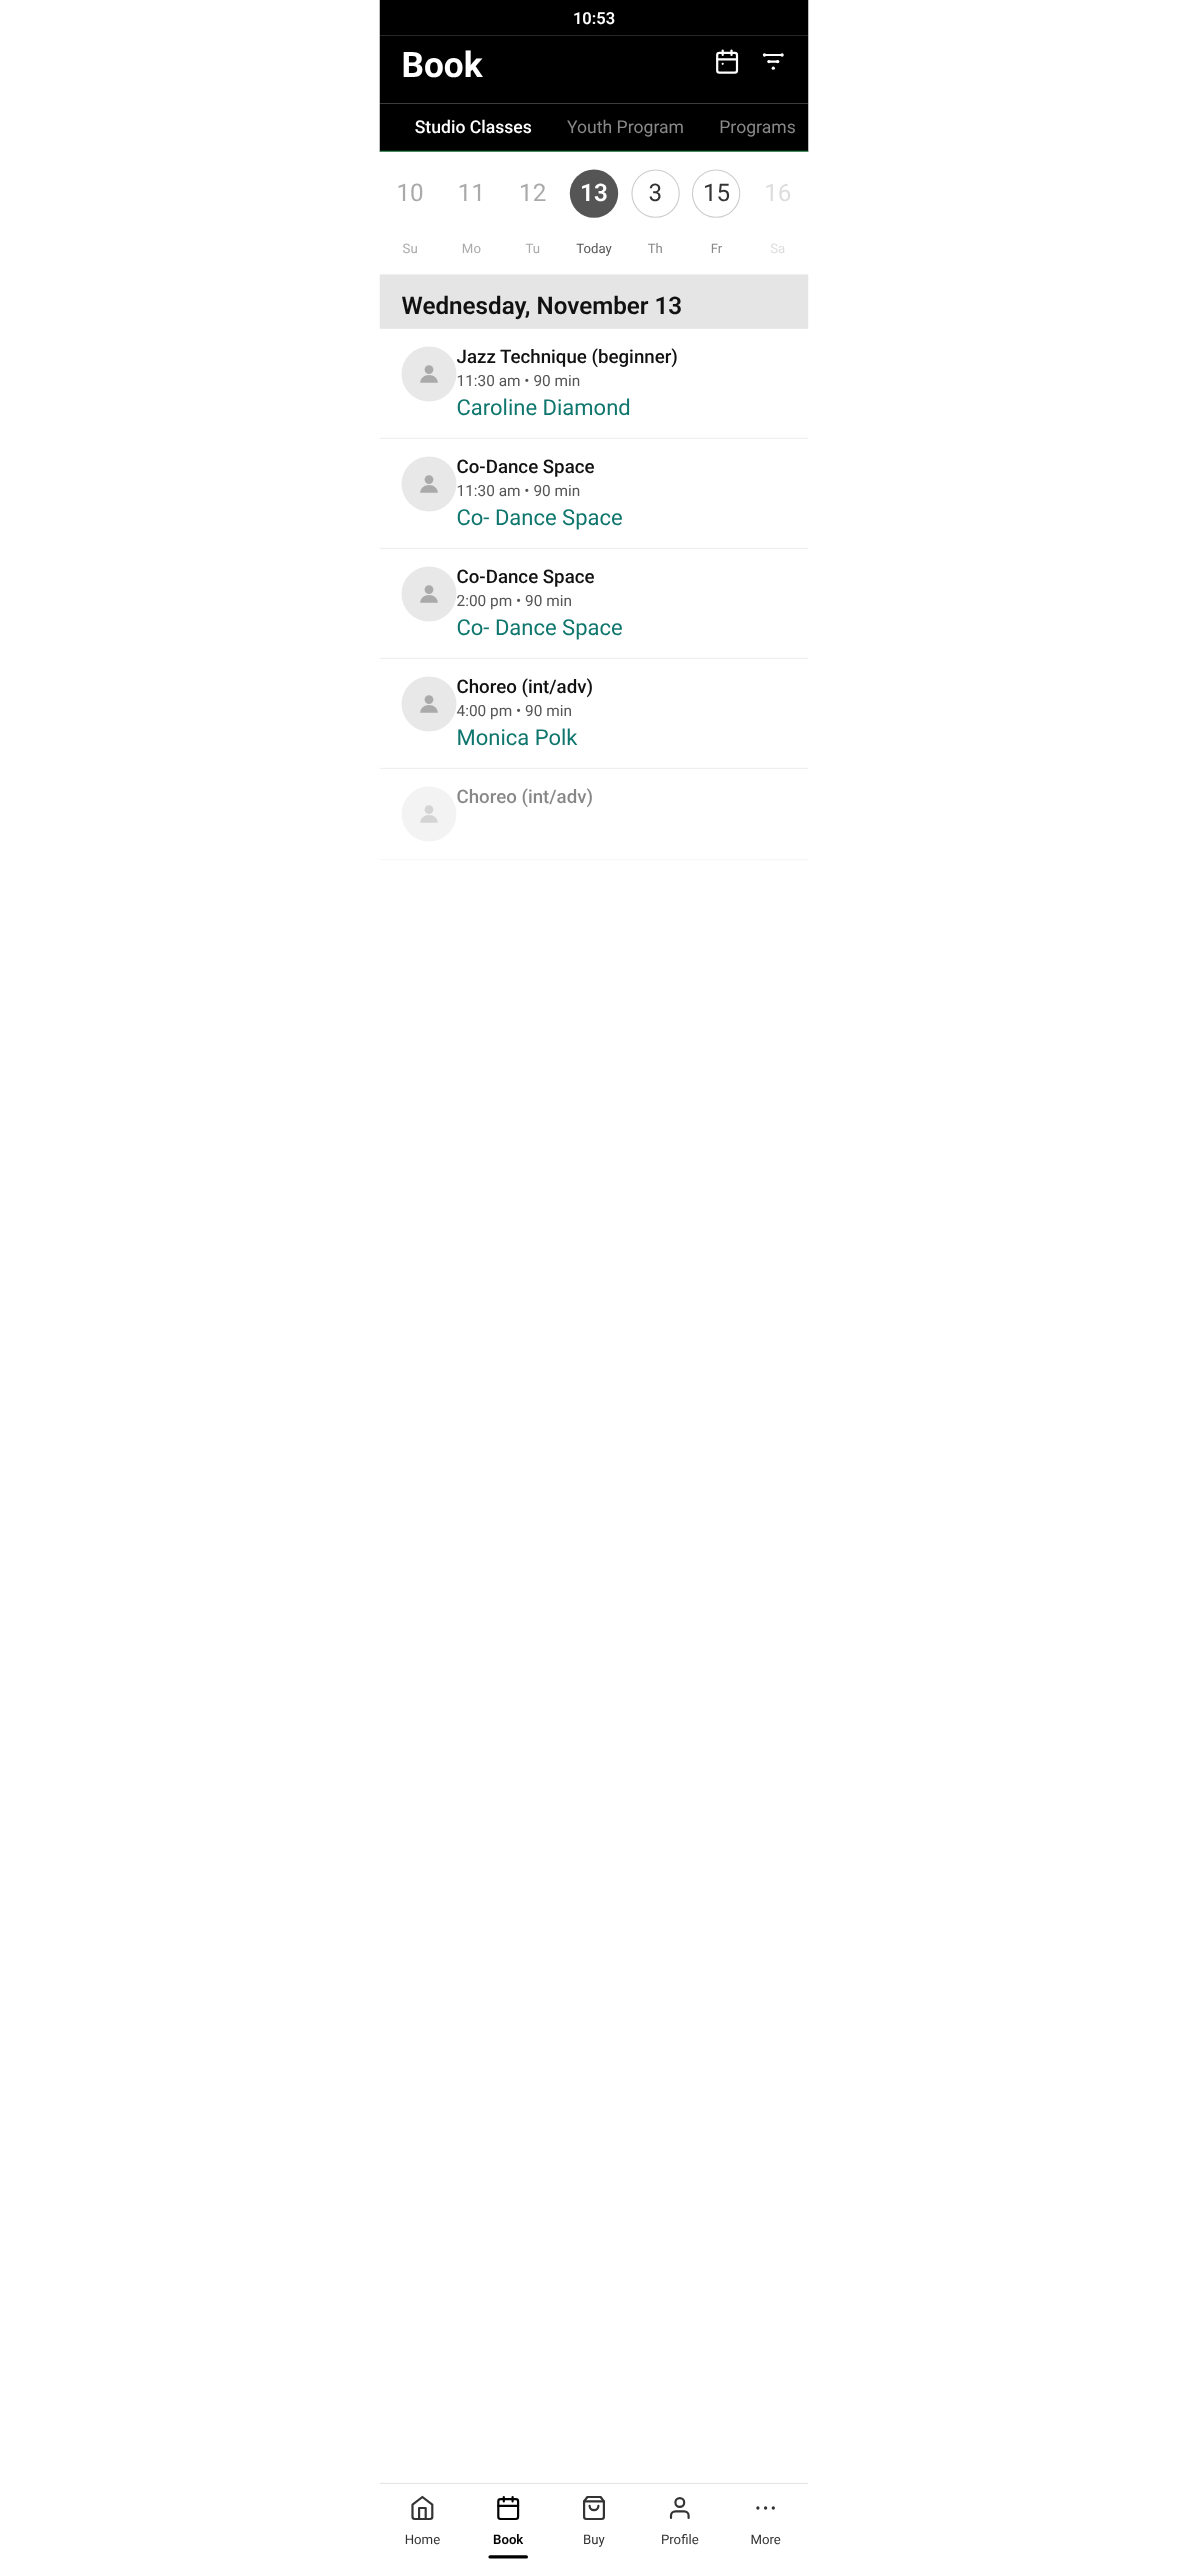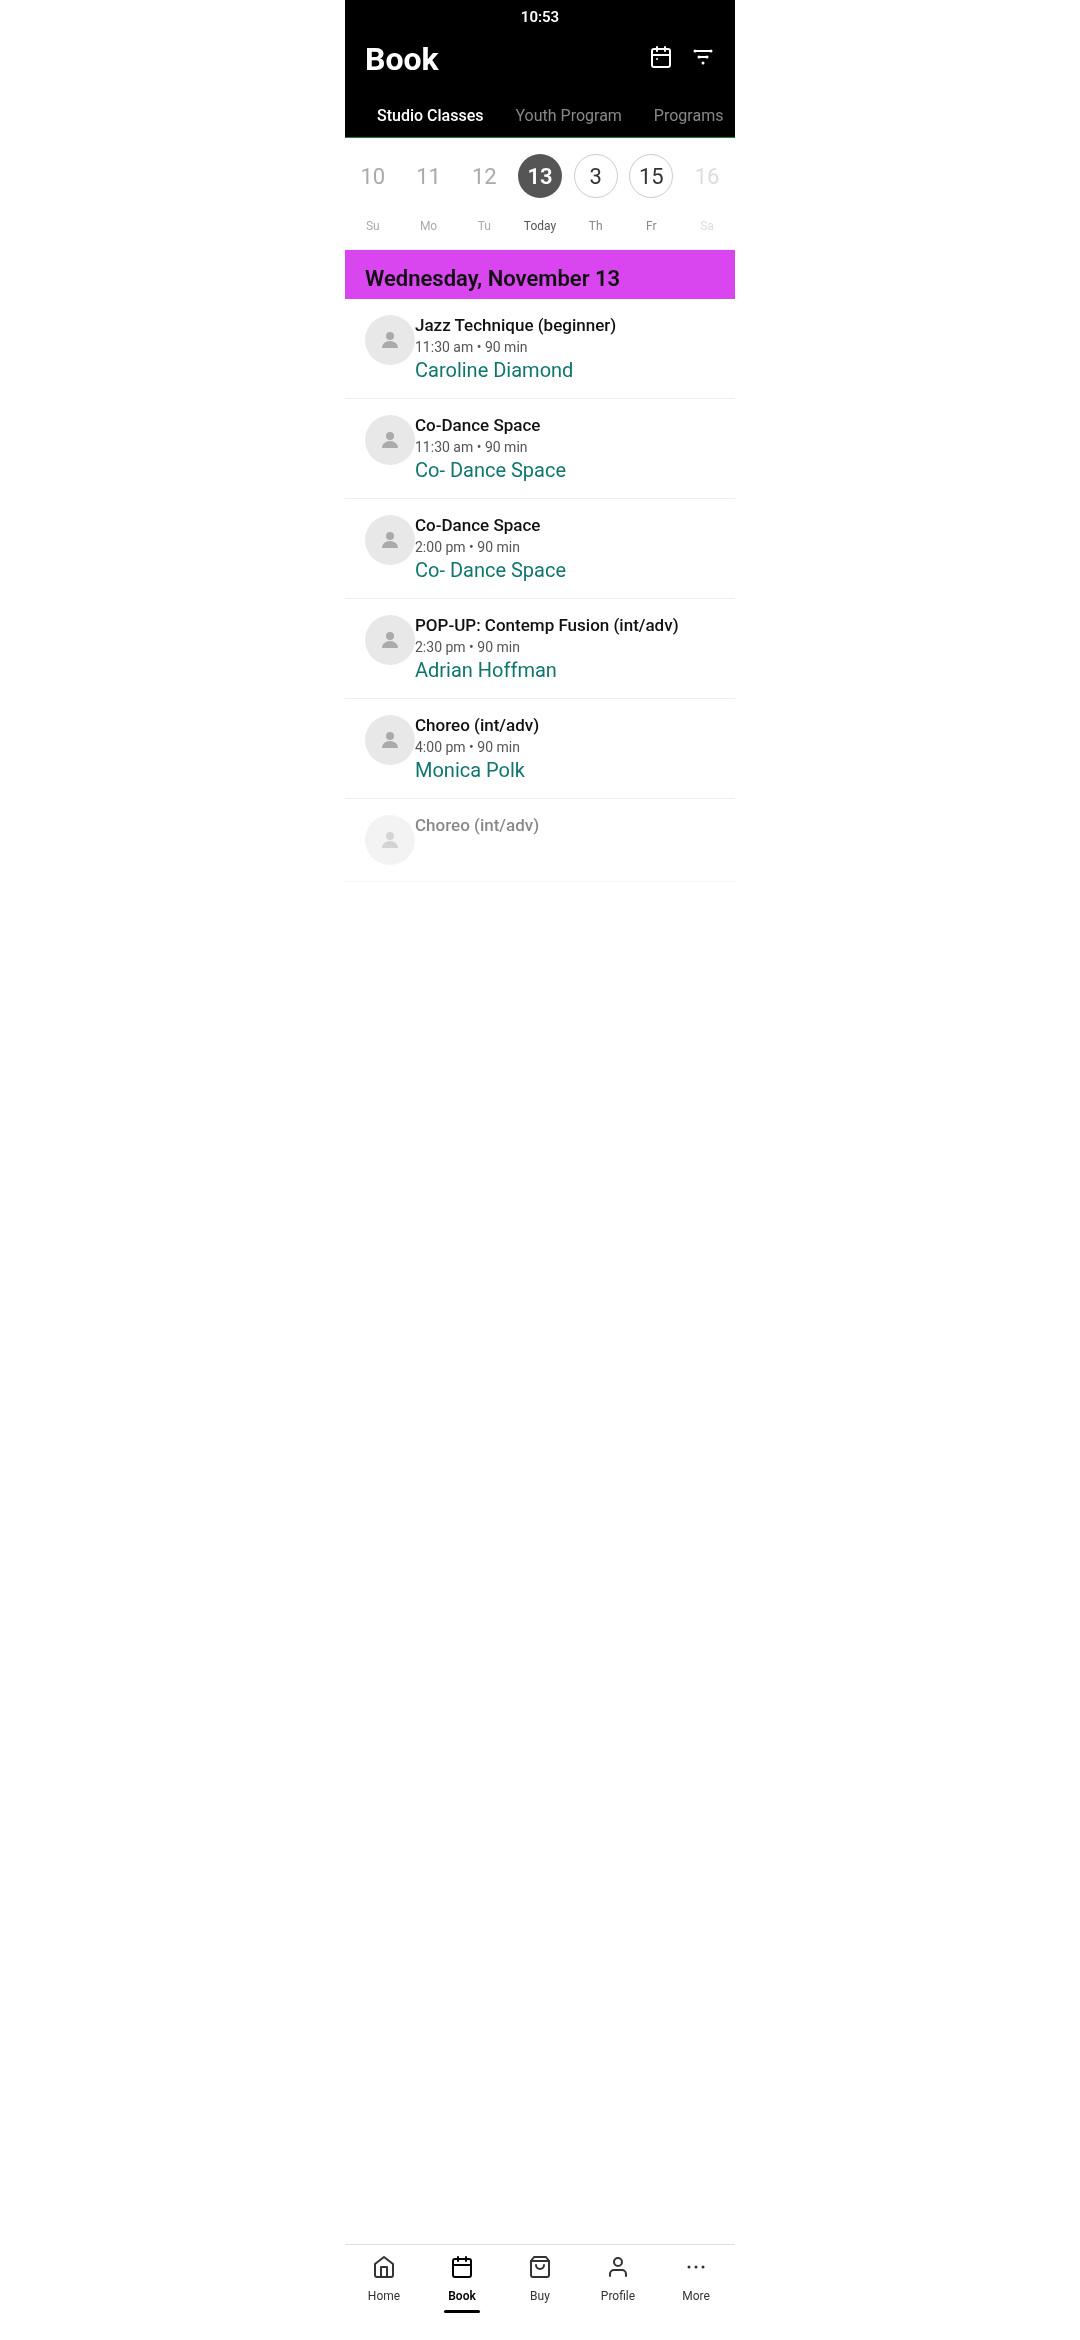--- a/index.html
+++ b/index.html
@@ -129,21 +129,21 @@
     .cal-day.outlined .cal-label {
       color: #888;
     }
 
     
     .date-heading {
       padding: 16px 20px 8px;
       font-size: 22px;
       font-weight: 600;
       color: #111;
-      background: #d946ef;
+      background: #e5e5e5;
     }
 
     
     .class-list {
       background: #fff;
     }
 
     .class-item {
       display: flex;
       align-items: flex-start;
@@ -180,21 +180,21 @@
     }
 
     .class-instructor {
       font-size: 20px;
       color: #0f766e;
     }
 
     
     .bottom-nav {
       position: fixed;
-      bottom: 13px;
+      bottom: 0;
       left: 50%;
       transform: translateX(-50%);
       width: 390px;
       background: #fff;
       border-top: 1px solid #e0e0e0;
       display: flex;
       justify-content: space-around;
       align-items: center;
       padding: 10px 0 24px;
       z-index: 100;
@@ -356,33 +356,20 @@
       </svg>
     </div>
     <div class="class-info">
       <div class="class-name">Co-Dance Space</div>
       <div class="class-time">2:00 pm • 90 min</div>
       <div class="class-instructor">Co- Dance Space</div>
     </div>
   </div>
 
 
-  <div class="class-item">
-    <div class="class-avatar">
-      <svg class="svg-icon" viewBox="0 0 24 24" fill="#aaa">
-        <circle cx="12" cy="8" r="4"></circle>
-        <path d="M4 20c0-4 3.6-7 8-7s8 3 8 7"></path>
-      </svg>
-    </div>
-    <div class="class-info">
-      <div class="class-name">POP-UP: Contemp Fusion (int/adv)</div>
-      <div class="class-time">2:30 pm • 90 min</div>
-      <div class="class-instructor">Adrian Hoffman</div>
-    </div>
-  </div>
 
   <div class="class-item">
     <div class="class-avatar">
       <svg class="svg-icon" viewBox="0 0 24 24" fill="#aaa">
         <circle cx="12" cy="8" r="4"></circle>
         <path d="M4 20c0-4 3.6-7 8-7s8 3 8 7"></path>
       </svg>
     </div>
     <div class="class-info">
       <div class="class-name">Choreo (int/adv)</div>

